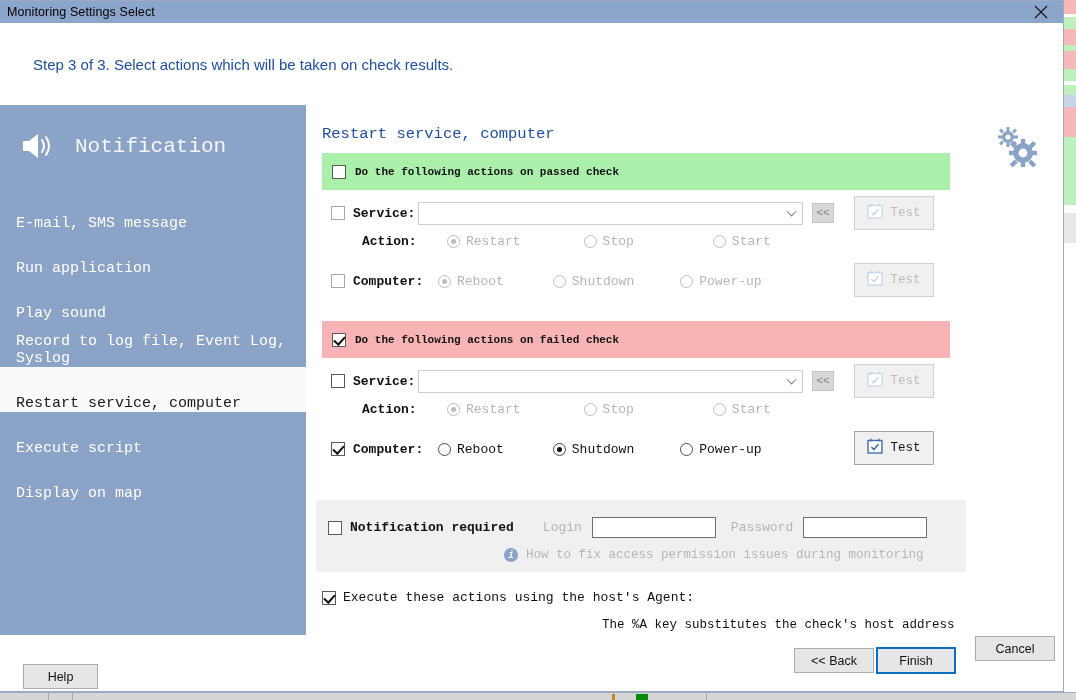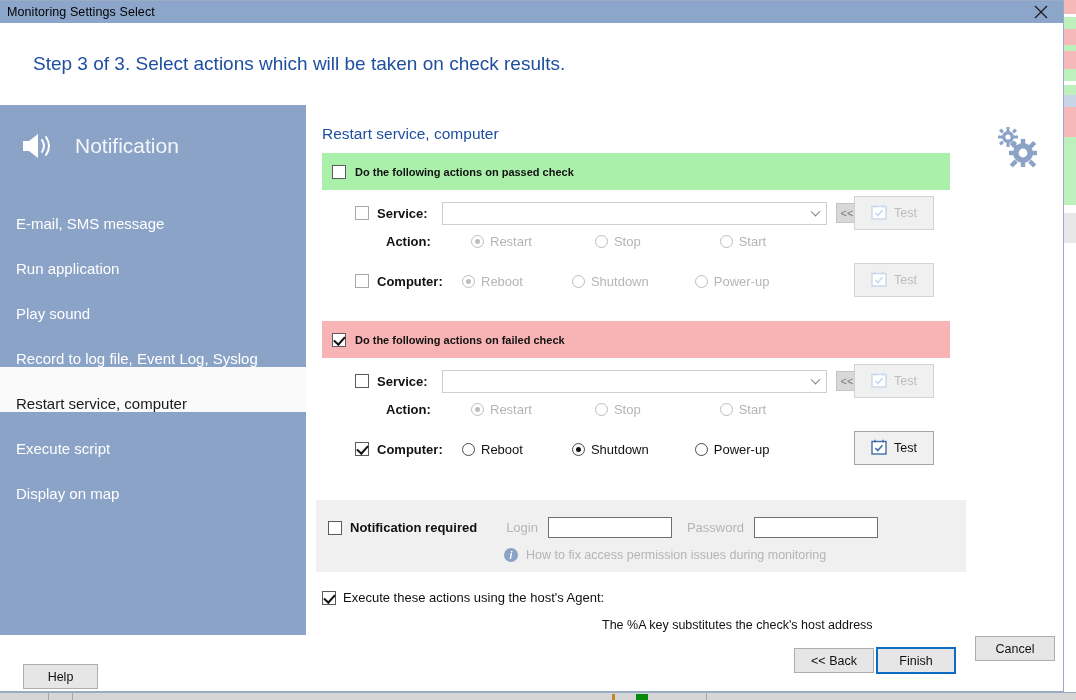--- a/index.html
+++ b/index.html
@@ -69,29 +69,30 @@
   }
   .titlebar-close svg { display: block; }
 
   .stepbar {
     height: 82px; min-height: 82px;
     background: #ffffff;
     display: flex; align-items: center;
   }
   .stepbar-text {
     margin-left: 34px;
-    font-size: 19px;
+    font-size: 15px;
     color: #1f4fa0;
   }
 
   .body-area {
     flex: 1;
     display: flex;
     position: relative;
     background: #eab308;
+    font-family: Liberation Mono, monospace;
   }
 
   
   .sidebar {
     width: 307px; min-width: 307px;
     background: #8ba3c7;
     position: relative;
   }
   .sidebar-head {
     display: flex; align-items: center;
@@ -179,21 +180,21 @@
     content: "";
     position: absolute; left: 3px; top: 3px;
     width: 5px; height: 5px; border-radius: 50%;
     background: #111111;
   }
   .rd.disabled { border-color: #bdbdbd; }
   .rd.disabled.on::after { background: #bdbdbd; }
 
   .row {
     position: absolute;
-    left: 32px; width: 628px;
+    left: 8px; width: 628px;
     display: flex; align-items: center;
   }
   .lbl-bold { font-size: 13px; font-weight: bold; color: #111111; }
   .lbl-plain { font-size: 13px; color: #111111; }
   .lbl-dim { font-size: 13px; color: #b5b5b5; }
 
   .combo {
     height: 23px;
     border: 1px solid #cfcfcf;
     background: #ffffff;

